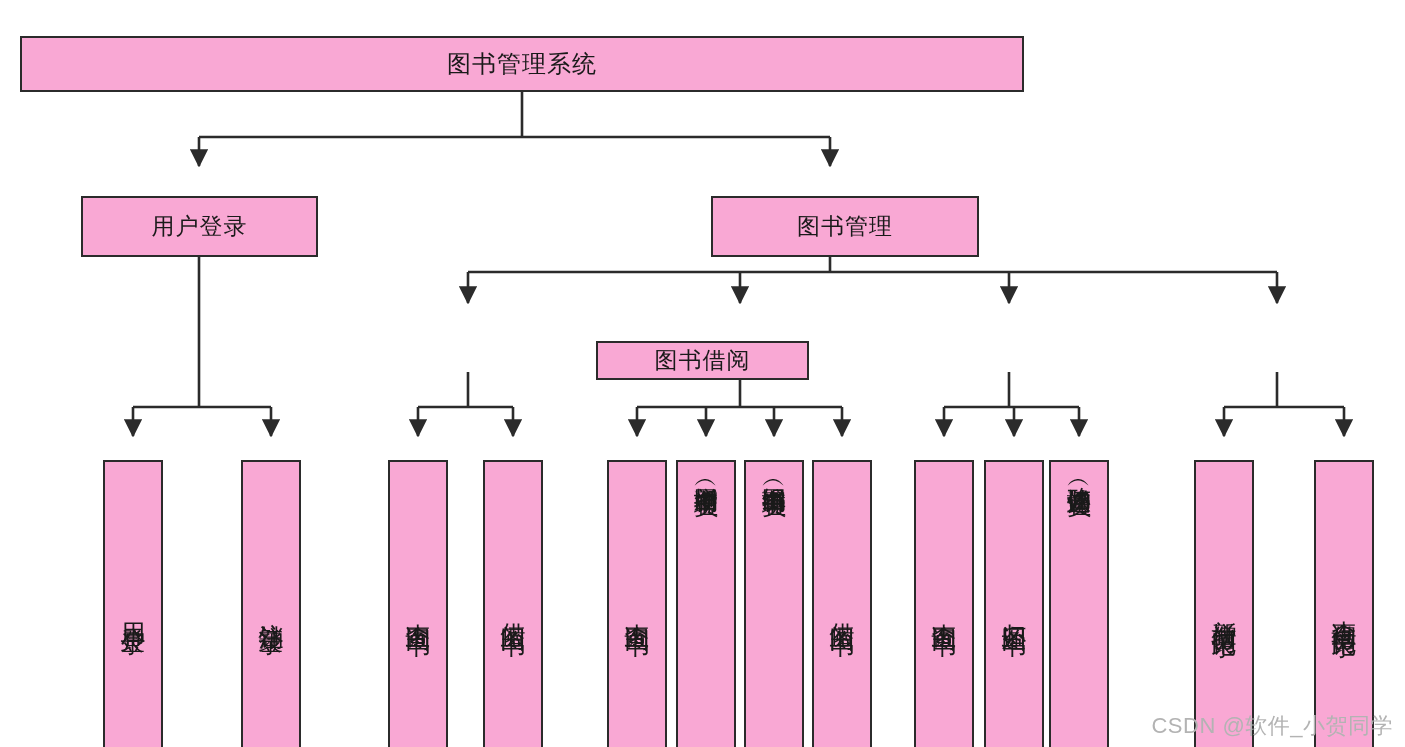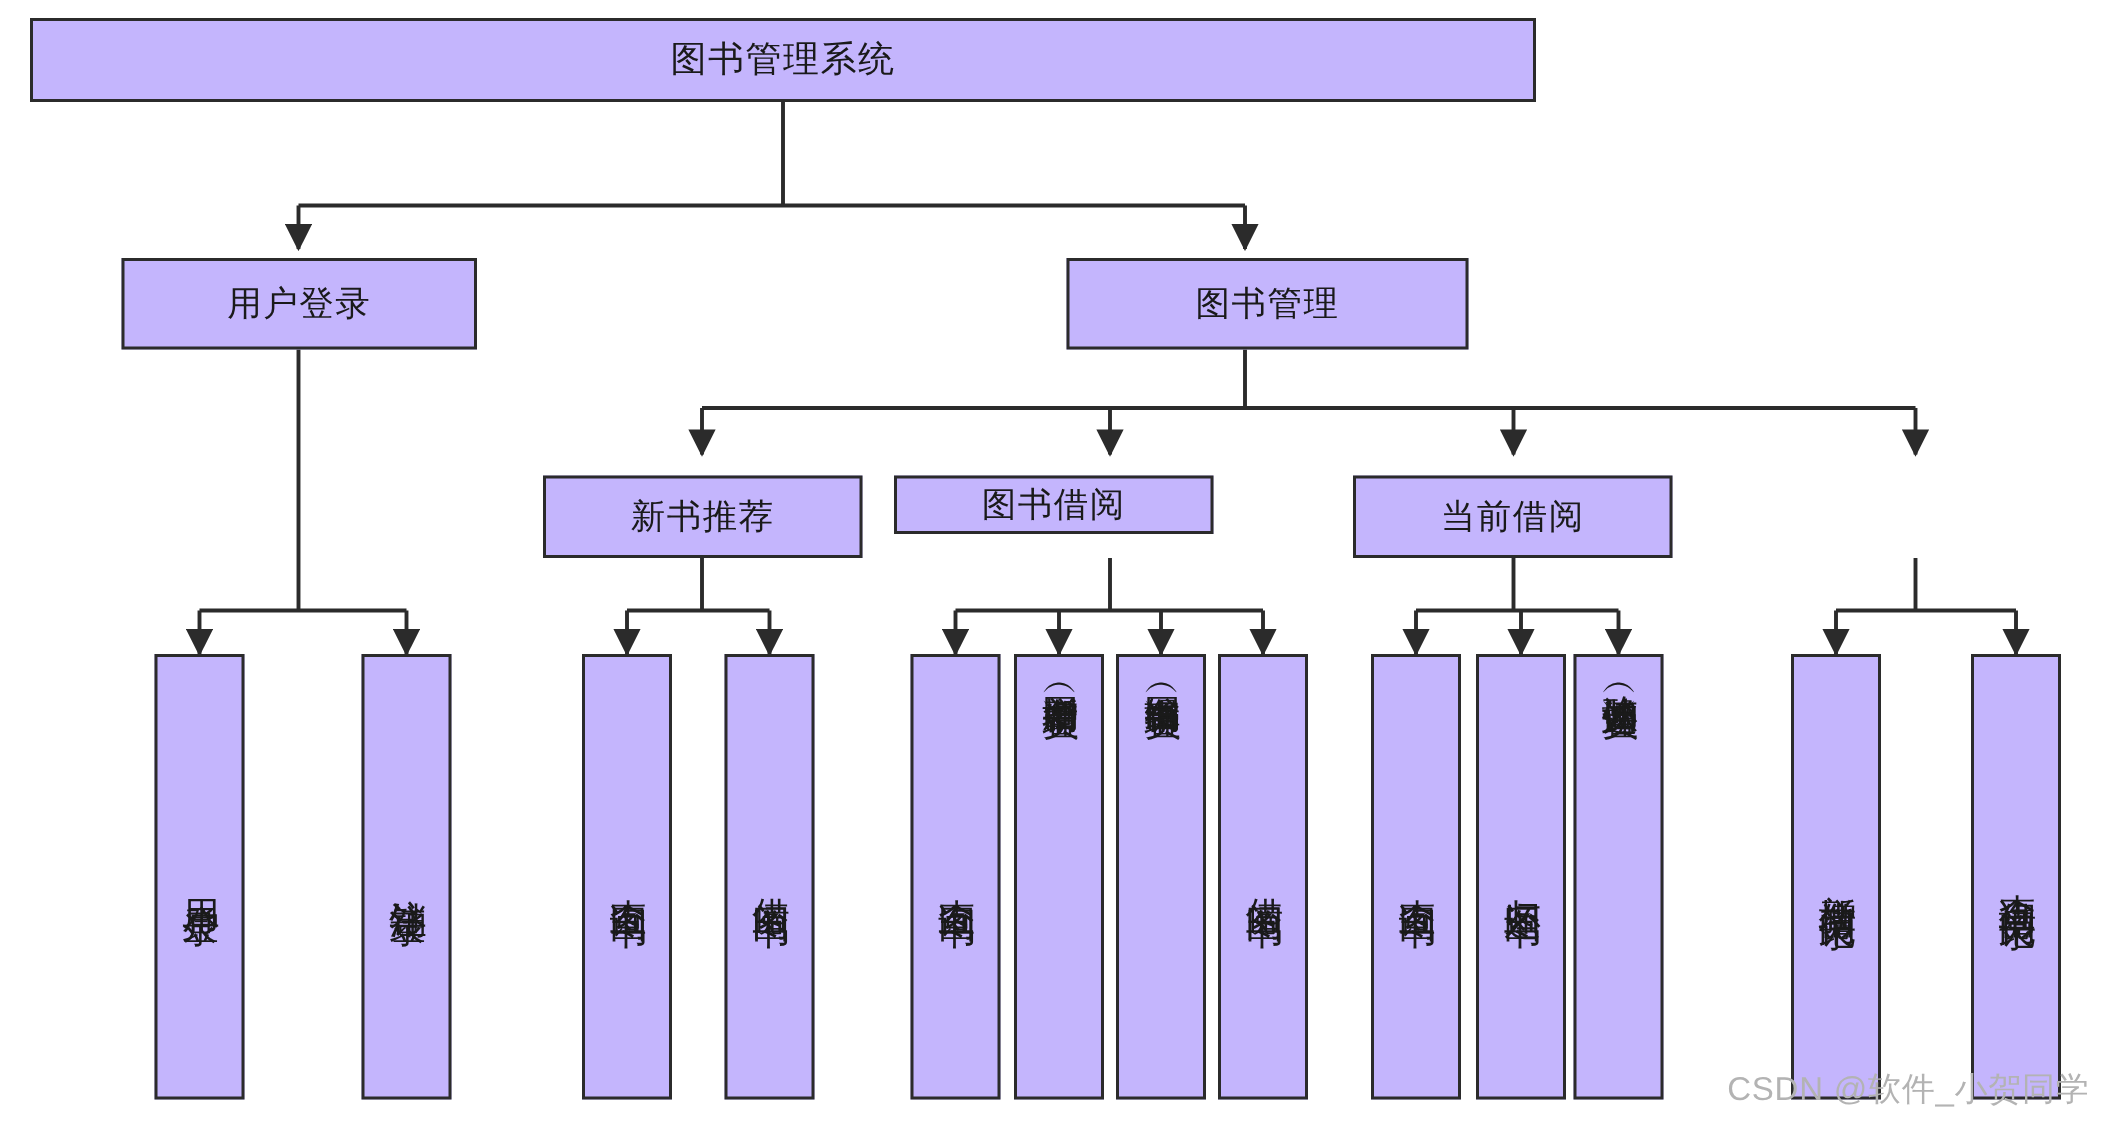--- a/index.html
+++ b/index.html
@@ -23,26 +23,27 @@
     left: 0;
     top: 0;
     width: 1405px;
     height: 747px;
     pointer-events: none;
   }
   .node {
     position: absolute;
     box-sizing: border-box;
     border: 2.5px solid #2b2b2b;
-    background: #c4b5fd;
+    background: #f9a8d4;
     display: flex;
     align-items: center;
     justify-content: center;
     color: #1a1a1a;
     z-index: 2;
+    margin-top: 24px;
   }
   .node-label {
     display: block;
     text-align: center;
     line-height: 1.12;
   }
   
   .node.horiz .node-label {
     writing-mode: horizontal-tb;
     font-size: 23px;
@@ -145,31 +146,25 @@
   </div>
 
   <div class="node horiz" style="left:81px; top:172px; width:237px; height:61px;">
     <span class="node-label">用户登录</span>
   </div>
 
   <div class="node horiz" style="left:711px; top:172px; width:268px; height:61px;">
     <span class="node-label">图书管理</span>
   </div>
 
-  <div class="node horiz" style="left:362px; top:317px; width:213px; height:55px;">
-    <span class="node-label">新书推荐</span>
-  </div>
 
   <div class="node horiz" style="left:596px; top:317px; width:213px; height:39px;">
     <span class="node-label">图书借阅</span>
   </div>
 
-  <div class="node horiz" style="left:902px; top:317px; width:213px; height:55px;">
-    <span class="node-label">当前借阅</span>
-  </div>
 
 
   <div class="node vert mid" style="left:103px; top:436px; width:60px; height:297px;">
     <span class="node-label">用户登录</span>
   </div>
 
   <div class="node vert mid" style="left:241px; top:436px; width:60px; height:297px;">
     <span class="node-label">注销登录</span>
   </div>
 

